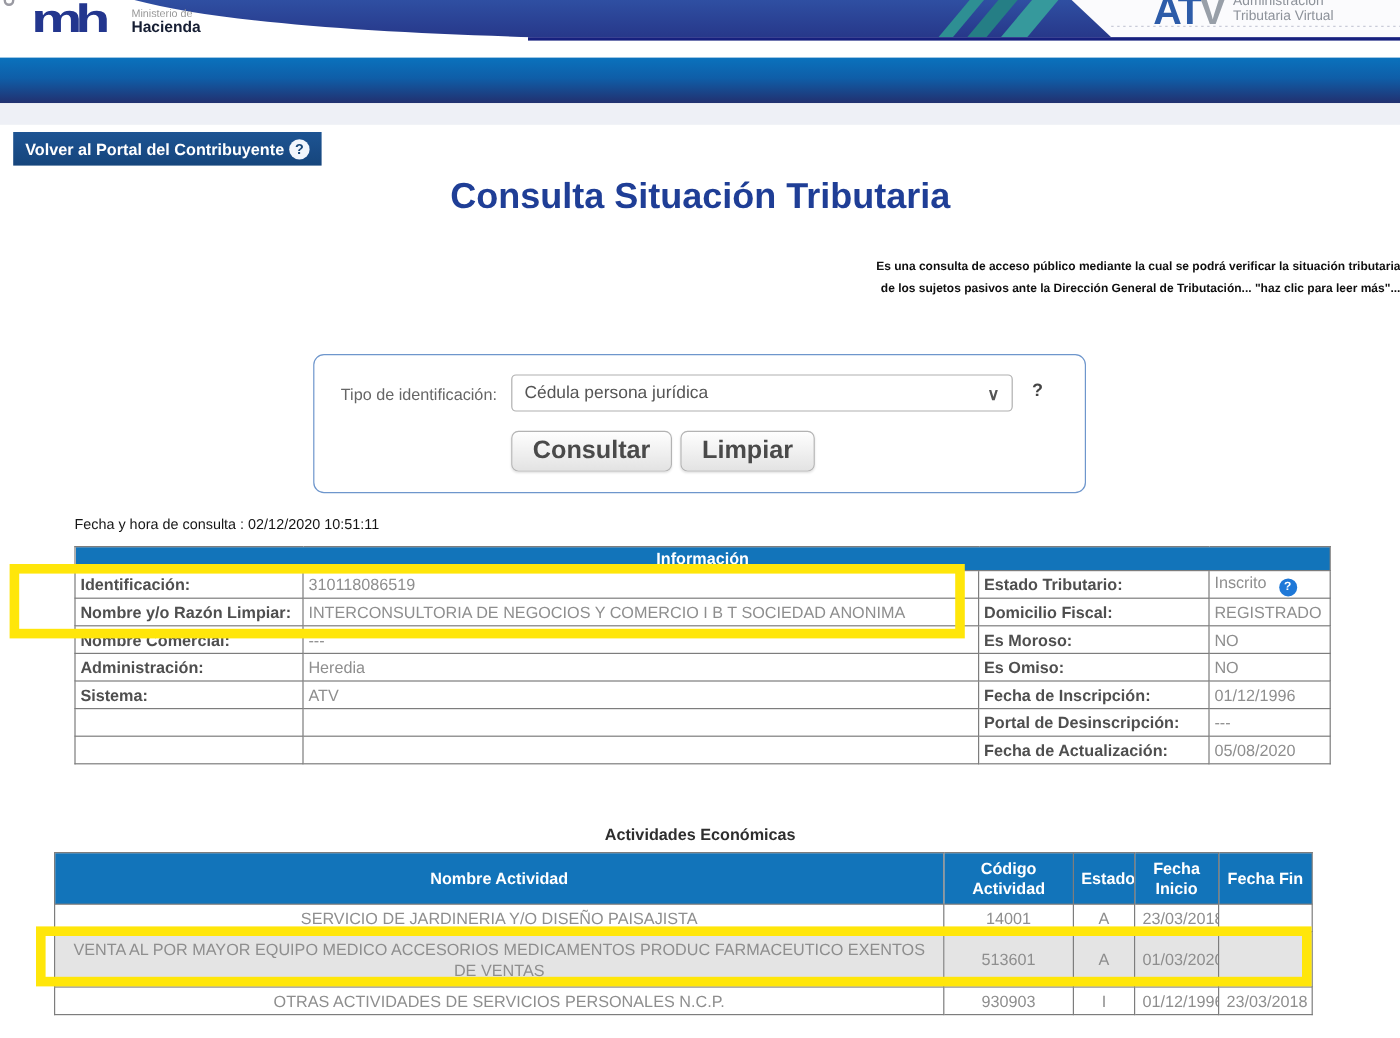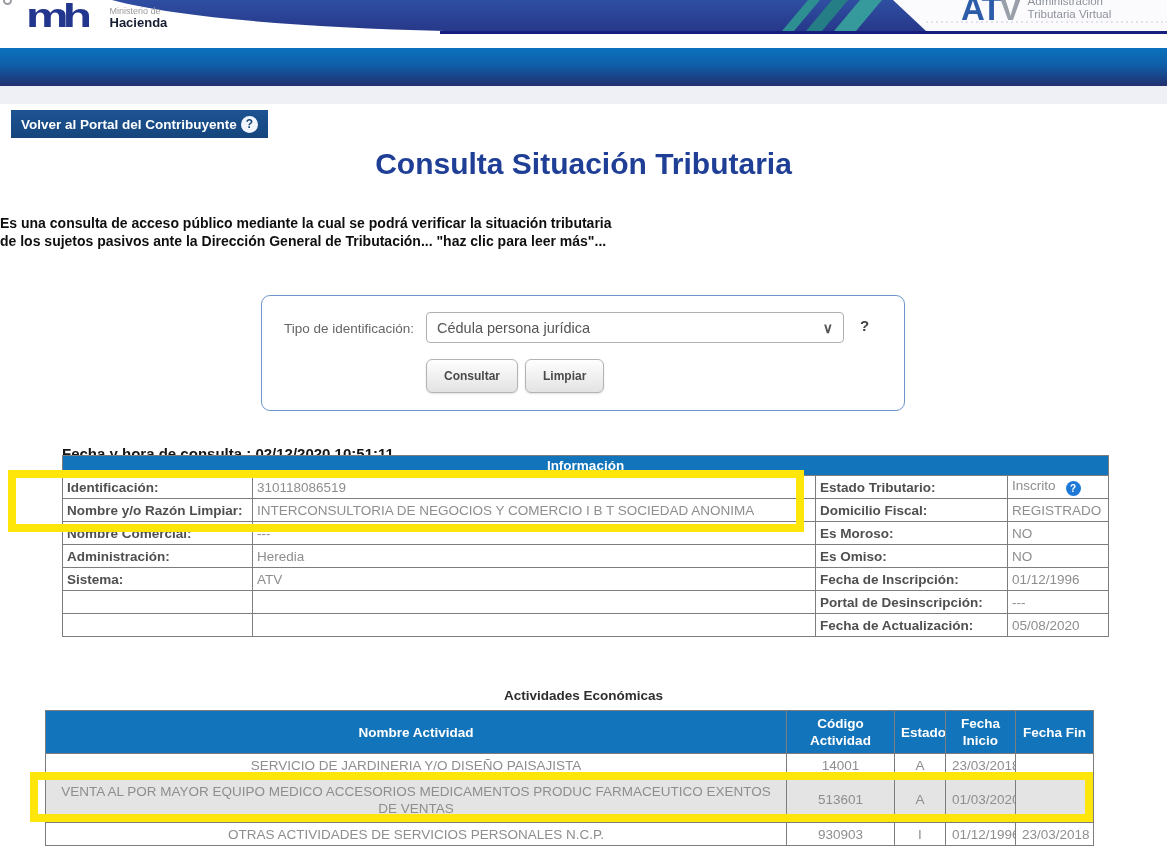--- a/index.html
+++ b/index.html
@@ -29,38 +29,38 @@
   .sub-strip { position:absolute; top:86px; left:0; width:1167px; height:18px; background:#eef0f6; }
   
   .back-btn { position:absolute; left:11px; top:110px; width:257px; height:28px;
     background:linear-gradient(#1d5493, #16457c); color:#fff; font-size:13.5px; font-weight:bold;
     display:flex; align-items:center; justify-content:space-between; padding:0 10px; cursor:pointer; }
   .back-help { width:17px; height:17px; border-radius:50%; background:#f2f6fc; color:#174677;
     font-size:12px; font-weight:bold; display:flex; align-items:center; justify-content:center; }
   
   .page-title { position:absolute; top:147px; left:0; width:1167px; text-align:center;
     font-size:30px; font-weight:bold; color:#1f3e96; }
-  .intro { position:absolute; top:214px; left:0; width:1167px; text-align:left;
-    font-size:14px; font-weight:bold; color:#0f0f0f; line-height:18px; }
+  .intro { position:absolute; top:214px; left:0; width:1167px; text-align:right;
+    font-size:10px; font-weight:bold; color:#0f0f0f; line-height:18px; }
   
   .query-form { position:absolute; left:261px; top:295px; width:644px; height:116px;
     border:1px solid #6e96cc; border-radius:9px; background:#fff; }
   .form-label { position:absolute; left:22px; top:25px; font-size:13.5px; color:#666; }
   .id-select { position:absolute; left:164px; top:16px; width:418px; height:31px;
     border:1px solid #b0b0b0; border-radius:4px; background:#fff; cursor:pointer;
     display:flex; align-items:center; padding:0 10px; font-size:14.5px; color:#555; }
   .id-select .chev { margin-left:auto; color:#555; font-size:14px; font-weight:bold; }
   .form-help { position:absolute; left:598px; top:21px; font-size:15px; font-weight:bold; color:#444; cursor:pointer; }
   .btn-row { position:absolute; left:164px; top:63px; display:flex; gap:7px; }
   .gray-btn { height:34px; padding:0 17px; border:1px solid #b3b3b3; border-radius:6px;
-    background:linear-gradient(#fefefe, #e3e3e3); font-size:12px; font-weight:bold; color:#4a4a4a;
+    background:linear-gradient(#fefefe, #e3e3e3); font-size:21px; font-weight:bold; color:#4a4a4a;
     box-shadow:0 1px 2px rgba(0,0,0,.12); cursor:pointer;
     font-family:"Liberation Sans", sans-serif; }
   
-  .query-dt { position:absolute; left:62px; top:430px; font-size:15px; font-weight:bold; color:#161616;margin-top:15px; }
+  .query-dt { position:absolute; left:62px; top:430px; font-size:12px; font-weight:normal; color:#161616; }
   
   table { border-collapse:collapse; table-layout:fixed; }
   th, td { border:1px solid #7d7d7d; font-size:13.5px; overflow:hidden; }
   .info-table { position:absolute; left:62px; top:455px; width:1046px; }
   .info-table th { background:#1274ba; color:#fff; font-weight:bold; height:20px; text-align:center; }
   .info-table td { height:23px; padding:0 4px; white-space:nowrap; }
   .info-table td.lbl { font-weight:bold; color:#4f4f4f; }
   .info-table td.val { color:#8e8e8e; }
   .help-circle { display:inline-flex; width:15px; height:15px; border-radius:50%; background:#1e78d8;
     color:#fff; font-size:10px; font-weight:bold; align-items:center; justify-content:center;

